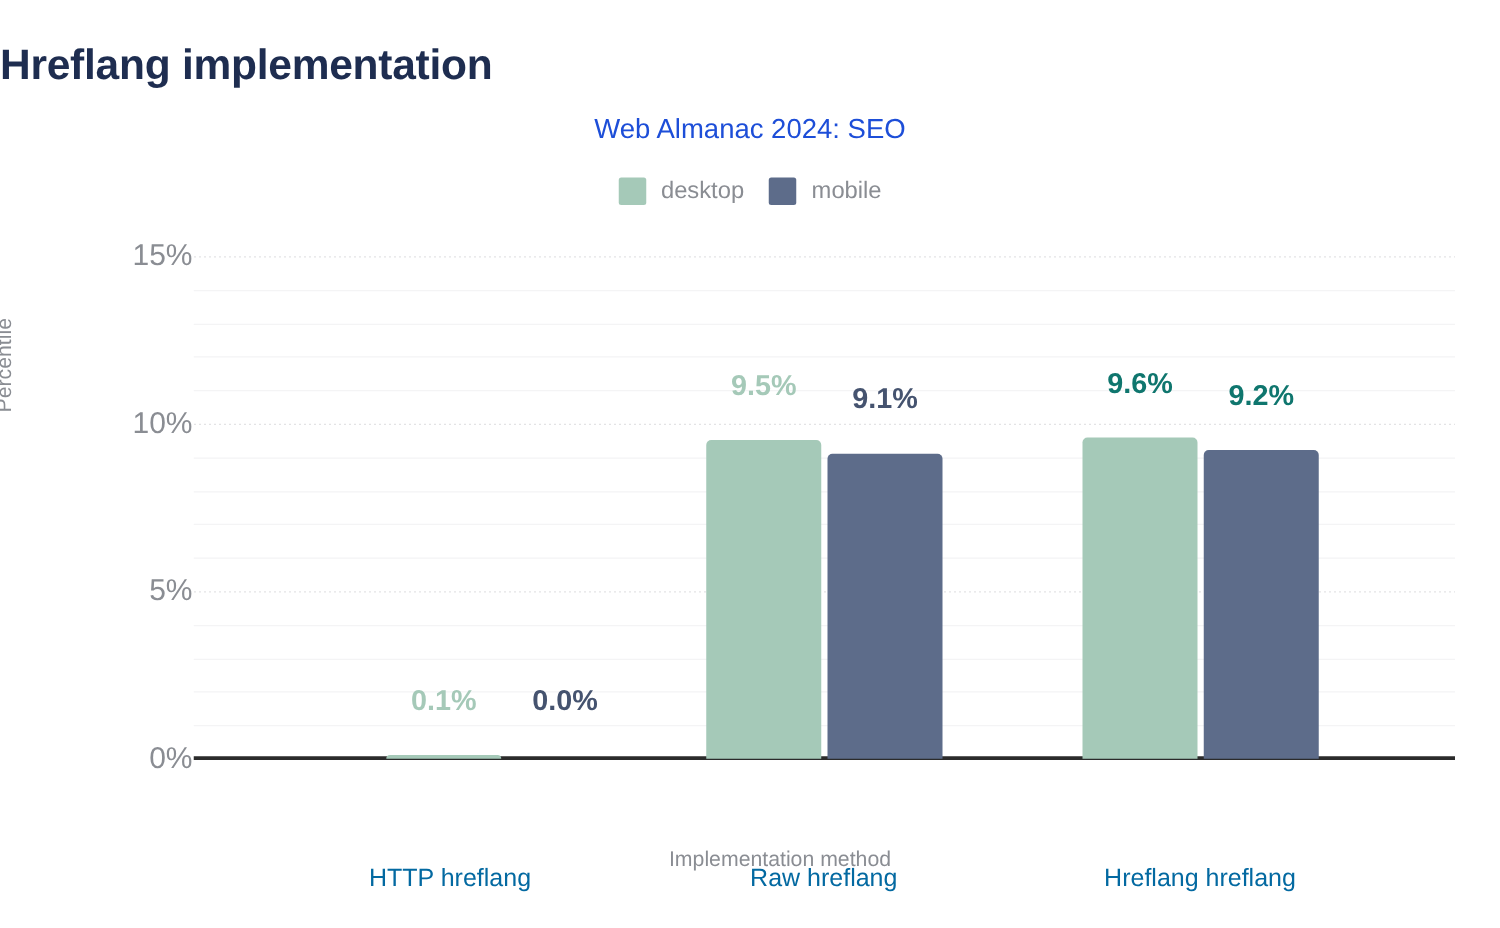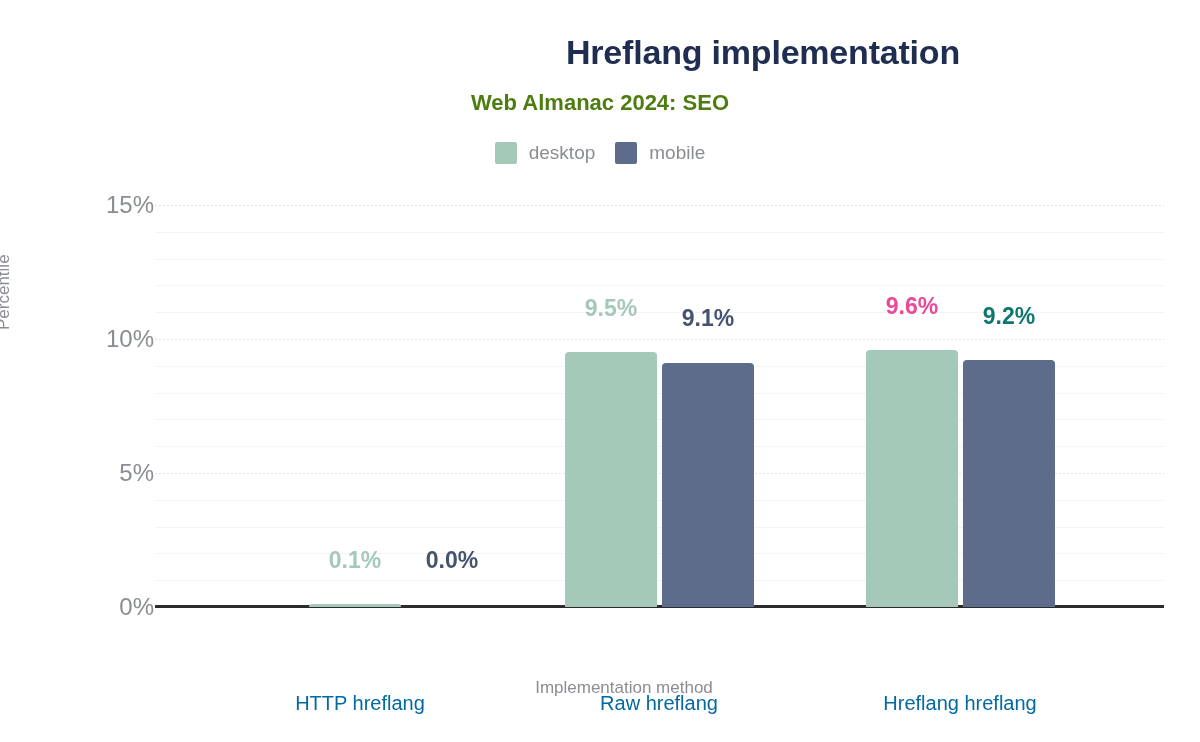--- a/index.html
+++ b/index.html
@@ -21,35 +21,35 @@
     width: 1200px;
     height: 742px;
     background: #ffffff;
   }
 
   
   .chart-title {
     position: absolute;
     left: 0; top: 33px;
     width: 960px;
-    text-align: right;
+    text-align: left;
     font-size: 34px;
     font-weight: bold;
     color: #1e2d50;
     letter-spacing: -0.2px;
     white-space: nowrap;
   }
   .chart-subtitle {
     position: absolute;
     left: 0; top: 90px;
     width: 1200px;
     text-align: center;
     font-size: 22px;
-    font-weight: bold;
-    color: #4d7c0f;
+    font-weight: normal;
+    color: #1d4ed8;
     white-space: nowrap;
   }
 
   
   .legend {
     position: absolute;
     left: 0; top: 142px;
     width: 1200px;
     display: flex;
     justify-content: center;
@@ -215,21 +215,21 @@
     <div class="bar-label" style="left:200px; top:342px; color:#a5c9b8;">0.1%</div>
     <div class="bar-label" style="left:297px; top:342px; color:#45536f;">0.0%</div>
 
     <div class="bar" style="left:410px; width:92px; height:254.6px; background:#a5c9b8;"></div>
     <div class="bar" style="left:507px; width:92px; height:243.9px; background:#5d6c8a;"></div>
     <div class="bar-label" style="left:456px; top:90px; color:#a5c9b8;">9.5%</div>
     <div class="bar-label" style="left:553px; top:100px; color:#45536f;">9.1%</div>
 
     <div class="bar" style="left:711px; width:92px; height:257.3px; background:#a5c9b8;"></div>
     <div class="bar" style="left:808px; width:92px; height:246.6px; background:#5d6c8a;"></div>
-    <div class="bar-label" style="left:757px; top:88px; color:#ec4899;">9.6%</div>
+    <div class="bar-label" style="left:757px; top:88px; color:#0f766e;">9.6%</div>
     <div class="bar-label" style="left:854px; top:98px; color:#0f766e;">9.2%</div>
 
   </div>
 
   <div class="xtick-label" style="left:360px;">HTTP hreflang</div>
   <div class="xtick-label" style="left:659px;">Raw hreflang</div>
   <div class="xtick-label" style="left:960px;">Hreflang hreflang</div>
 
   <div class="x-axis-title">Implementation method</div>
 

